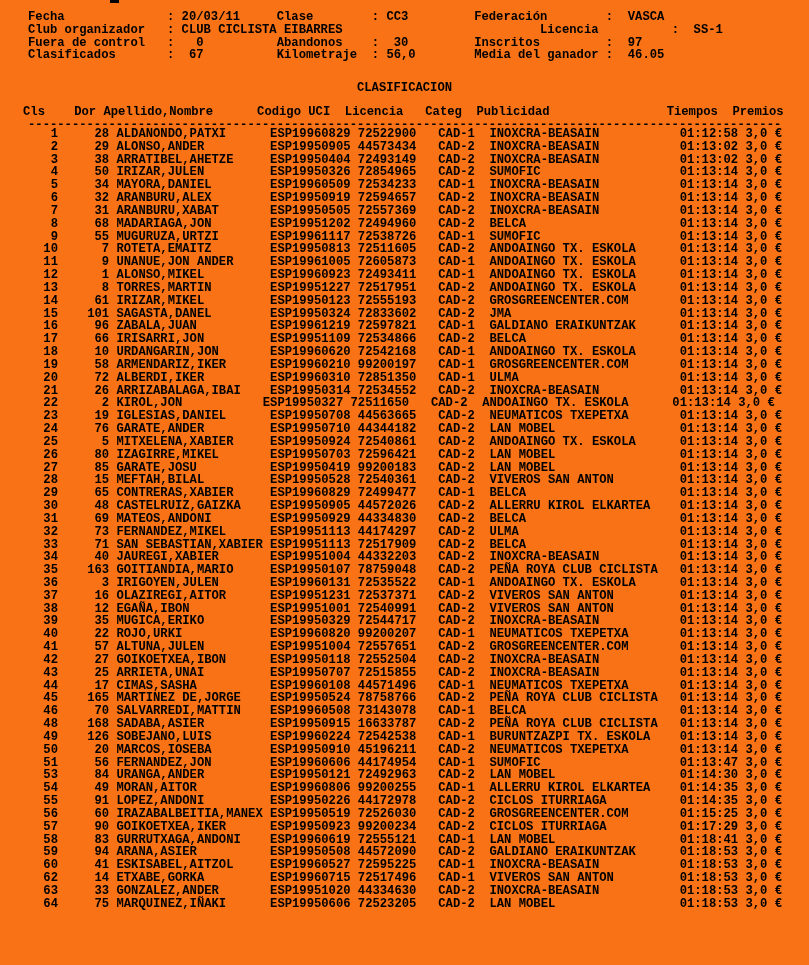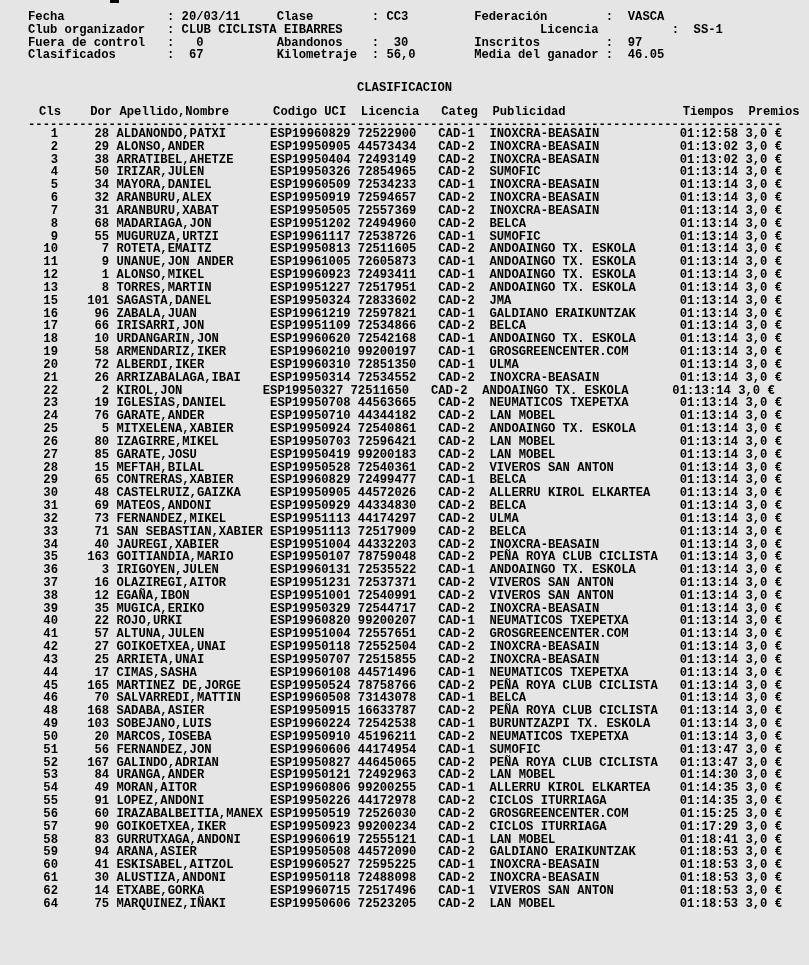--- a/index.html
+++ b/index.html
@@ -1,28 +1,28 @@
 <!DOCTYPE html>
 <html><head>
 <meta charset="utf-8">
 <style>
   html,body{margin:0;padding:0;background:#ffffff;}
   .page{
     position:relative;
     width:809px;height:965px;
-    background:#e5e5e5;color:#000000;
+    background:#f97316;color:#000000;
     font-family:"Liberation Mono","DejaVu Sans Mono",monospace;
     font-size:12.2px;font-weight:bold;line-height:12.83px;
     overflow:hidden;
   }
   .mono{white-space:pre;margin:0;font:inherit;}
   .artifact{position:absolute;left:110px;top:0;width:9px;height:3px;background:#000;}
   #info-block{position:absolute;top:11px;left:28px;}
   #title-line{position:absolute;top:82px;left:0;width:809px;text-align:center;}
-  #table-head{position:absolute;top:106px;left:39px;}
+  #table-head{position:absolute;top:106px;left:23px;}
   #dash-line{position:absolute;top:119px;left:28px;}
   #rows{position:absolute;top:128px;left:36px;}
   .line{white-space:pre;display:block;}
 </style>
 </head>
 <body>
 
 <div class="page">
   <div class="artifact"></div>
   <div id="info-block" class="mono"><div class="line"><span>Fecha              </span><span>: </span><span>20/03/11     </span><span>Clase        </span><span>: </span><span>CC3         </span><span>Federación        </span><span>:  </span><span>VASCA</span></div><div class="line"><span>Club organizador   </span><span>: </span><span>CLUB CICLISTA EIBARRES</span><span>             </span><span>  </span><span>            </span><span>Licencia          </span><span>:  </span><span>SS-1</span></div><div class="line"><span>Fuera de control   </span><span>: </span><span>  0          </span><span>Abandonos    </span><span>: </span><span> 30         </span><span>Inscritos         </span><span>:  </span><span>97</span></div><div class="line"><span>Clasificados       </span><span>: </span><span> 67          </span><span>Kilometraje  </span><span>: </span><span>56,0        </span><span>Media del ganador </span><span>:  </span><span>46.05</span></div></div>
@@ -36,20 +36,21 @@
       <div class="line"><span>  4</span><span>     50</span><span> IRIZAR,JULEN         </span><span>ESP19950326 </span><span>72854965   </span><span>CAD-2  </span><span>SUMOFIC                   </span><span>01:13:14 </span><span>3,0 €</span></div>
       <div class="line"><span>  5</span><span>     34</span><span> MAYORA,DANIEL        </span><span>ESP19960509 </span><span>72534233   </span><span>CAD-1  </span><span>INOXCRA-BEASAIN           </span><span>01:13:14 </span><span>3,0 €</span></div>
       <div class="line"><span>  6</span><span>     32</span><span> ARANBURU,ALEX        </span><span>ESP19950919 </span><span>72594657   </span><span>CAD-2  </span><span>INOXCRA-BEASAIN           </span><span>01:13:14 </span><span>3,0 €</span></div>
       <div class="line"><span>  7</span><span>     31</span><span> ARANBURU,XABAT       </span><span>ESP19950505 </span><span>72557369   </span><span>CAD-2  </span><span>INOXCRA-BEASAIN           </span><span>01:13:14 </span><span>3,0 €</span></div>
       <div class="line"><span>  8</span><span>     68</span><span> MADARIAGA,JON        </span><span>ESP19951202 </span><span>72494960   </span><span>CAD-2  </span><span>BELCA                     </span><span>01:13:14 </span><span>3,0 €</span></div>
       <div class="line"><span>  9</span><span>     55</span><span> MUGURUZA,URTZI       </span><span>ESP19961117 </span><span>72538726   </span><span>CAD-1  </span><span>SUMOFIC                   </span><span>01:13:14 </span><span>3,0 €</span></div>
       <div class="line"><span> 10</span><span>      7</span><span> ROTETA,EMAITZ        </span><span>ESP19950813 </span><span>72511605   </span><span>CAD-2  </span><span>ANDOAINGO TX. ESKOLA      </span><span>01:13:14 </span><span>3,0 €</span></div>
       <div class="line"><span> 11</span><span>      9</span><span> UNANUE,JON ANDER     </span><span>ESP19961005 </span><span>72605873   </span><span>CAD-1  </span><span>ANDOAINGO TX. ESKOLA      </span><span>01:13:14 </span><span>3,0 €</span></div>
       <div class="line"><span> 12</span><span>      1</span><span> ALONSO,MIKEL         </span><span>ESP19960923 </span><span>72493411   </span><span>CAD-1  </span><span>ANDOAINGO TX. ESKOLA      </span><span>01:13:14 </span><span>3,0 €</span></div>
       <div class="line"><span> 13</span><span>      8</span><span> TORRES,MARTIN        </span><span>ESP19951227 </span><span>72517951   </span><span>CAD-2  </span><span>ANDOAINGO TX. ESKOLA      </span><span>01:13:14 </span><span>3,0 €</span></div>
+      <div class="line"><span> 14</span><span>     61</span><span> IRIZAR,MIKEL         </span><span>ESP19950123 </span><span>72555193   </span><span>CAD-2  </span><span>GROSGREENCENTER.COM       </span><span>01:13:14 </span><span>3,0 €</span></div>
       <div class="line"><span> 15</span><span>    101</span><span> SAGASTA,DANEL        </span><span>ESP19950324 </span><span>72833602   </span><span>CAD-2  </span><span>JMA                       </span><span>01:13:14 </span><span>3,0 €</span></div>
       <div class="line"><span> 16</span><span>     96</span><span> ZABALA,JUAN          </span><span>ESP19961219 </span><span>72597821   </span><span>CAD-1  </span><span>GALDIANO ERAIKUNTZAK      </span><span>01:13:14 </span><span>3,0 €</span></div>
       <div class="line"><span> 17</span><span>     66</span><span> IRISARRI,JON         </span><span>ESP19951109 </span><span>72534866   </span><span>CAD-2  </span><span>BELCA                     </span><span>01:13:14 </span><span>3,0 €</span></div>
       <div class="line"><span> 18</span><span>     10</span><span> URDANGARIN,JON       </span><span>ESP19960620 </span><span>72542168   </span><span>CAD-1  </span><span>ANDOAINGO TX. ESKOLA      </span><span>01:13:14 </span><span>3,0 €</span></div>
       <div class="line"><span> 19</span><span>     58</span><span> ARMENDARIZ,IKER      </span><span>ESP19960210 </span><span>99200197   </span><span>CAD-1  </span><span>GROSGREENCENTER.COM       </span><span>01:13:14 </span><span>3,0 €</span></div>
       <div class="line"><span> 20</span><span>     72</span><span> ALBERDI,IKER         </span><span>ESP19960310 </span><span>72851350   </span><span>CAD-1  </span><span>ULMA                      </span><span>01:13:14 </span><span>3,0 €</span></div>
       <div class="line"><span> 21</span><span>     26</span><span> ARRIZABALAGA,IBAI    </span><span>ESP19950314 </span><span>72534552   </span><span>CAD-2  </span><span>INOXCRA-BEASAIN           </span><span>01:13:14 </span><span>3,0 €</span></div>
       <div class="line"><span> 22</span><span>      2</span><span> KIROL,JON           </span><span>ESP19950327 </span><span>72511650   </span><span>CAD-2  </span><span>ANDOAINGO TX. ESKOLA      </span><span>01:13:14 </span><span>3,0 €</span></div>
       <div class="line"><span> 23</span><span>     19</span><span> IGLESIAS,DANIEL      </span><span>ESP19950708 </span><span>44563665   </span><span>CAD-2  </span><span>NEUMATICOS TXEPETXA       </span><span>01:13:14 </span><span>3,0 €</span></div>
       <div class="line"><span> 24</span><span>     76</span><span> GARATE,ANDER         </span><span>ESP19950710 </span><span>44344182   </span><span>CAD-2  </span><span>LAN MOBEL                 </span><span>01:13:14 </span><span>3,0 €</span></div>
@@ -63,35 +64,34 @@
       <div class="line"><span> 32</span><span>     73</span><span> FERNANDEZ,MIKEL      </span><span>ESP19951113 </span><span>44174297   </span><span>CAD-2  </span><span>ULMA                      </span><span>01:13:14 </span><span>3,0 €</span></div>
       <div class="line"><span> 33</span><span>     71</span><span> SAN SEBASTIAN,XABIER </span><span>ESP19951113 </span><span>72517909   </span><span>CAD-2  </span><span>BELCA                     </span><span>01:13:14 </span><span>3,0 €</span></div>
       <div class="line"><span> 34</span><span>     40</span><span> JAUREGI,XABIER       </span><span>ESP19951004 </span><span>44332203   </span><span>CAD-2  </span><span>INOXCRA-BEASAIN           </span><span>01:13:14 </span><span>3,0 €</span></div>
       <div class="line"><span> 35</span><span>    163</span><span> GOITIANDIA,MARIO     </span><span>ESP19950107 </span><span>78759048   </span><span>CAD-2  </span><span>PEÑA ROYA CLUB CICLISTA   </span><span>01:13:14 </span><span>3,0 €</span></div>
       <div class="line"><span> 36</span><span>      3</span><span> IRIGOYEN,JULEN       </span><span>ESP19960131 </span><span>72535522   </span><span>CAD-1  </span><span>ANDOAINGO TX. ESKOLA      </span><span>01:13:14 </span><span>3,0 €</span></div>
       <div class="line"><span> 37</span><span>     16</span><span> OLAZIREGI,AITOR      </span><span>ESP19951231 </span><span>72537371   </span><span>CAD-2  </span><span>VIVEROS SAN ANTON         </span><span>01:13:14 </span><span>3,0 €</span></div>
       <div class="line"><span> 38</span><span>     12</span><span> EGAÑA,IBON           </span><span>ESP19951001 </span><span>72540991   </span><span>CAD-2  </span><span>VIVEROS SAN ANTON         </span><span>01:13:14 </span><span>3,0 €</span></div>
       <div class="line"><span> 39</span><span>     35</span><span> MUGICA,ERIKO         </span><span>ESP19950329 </span><span>72544717   </span><span>CAD-2  </span><span>INOXCRA-BEASAIN           </span><span>01:13:14 </span><span>3,0 €</span></div>
       <div class="line"><span> 40</span><span>     22</span><span> ROJO,URKI            </span><span>ESP19960820 </span><span>99200207   </span><span>CAD-1  </span><span>NEUMATICOS TXEPETXA       </span><span>01:13:14 </span><span>3,0 €</span></div>
       <div class="line"><span> 41</span><span>     57</span><span> ALTUNA,JULEN         </span><span>ESP19951004 </span><span>72557651   </span><span>CAD-2  </span><span>GROSGREENCENTER.COM       </span><span>01:13:14 </span><span>3,0 €</span></div>
-      <div class="line"><span> 42</span><span>     27</span><span> GOIKOETXEA,UNAI      </span><span>ESP19950118 </span><span>72552504   </span><span>CAD-2  </span><span>INOXCRA-BEASAIN           </span><span>01:13:14 </span><span>3,0 €</span></div>
+      <div class="line"><span> 42</span><span>     27</span><span> GOIKOETXEA,IBON      </span><span>ESP19950118 </span><span>72552504   </span><span>CAD-2  </span><span>INOXCRA-BEASAIN           </span><span>01:13:14 </span><span>3,0 €</span></div>
       <div class="line"><span> 43</span><span>     25</span><span> ARRIETA,UNAI         </span><span>ESP19950707 </span><span>72515855   </span><span>CAD-2  </span><span>INOXCRA-BEASAIN           </span><span>01:13:14 </span><span>3,0 €</span></div>
       <div class="line"><span> 44</span><span>     17</span><span> CIMAS,SASHA          </span><span>ESP19960108 </span><span>44571496   </span><span>CAD-1  </span><span>NEUMATICOS TXEPETXA       </span><span>01:13:14 </span><span>3,0 €</span></div>
       <div class="line"><span> 45</span><span>    165</span><span> MARTINEZ DE,JORGE    </span><span>ESP19950524 </span><span>78758766   </span><span>CAD-2  </span><span>PEÑA ROYA CLUB CICLISTA   </span><span>01:13:14 </span><span>3,0 €</span></div>
       <div class="line"><span> 46</span><span>     70</span><span> SALVARREDI,MATTIN    </span><span>ESP19960508 </span><span>73143078   </span><span>CAD-1  </span><span>BELCA                     </span><span>01:13:14 </span><span>3,0 €</span></div>
       <div class="line"><span> 48</span><span>    168</span><span> SADABA,ASIER         </span><span>ESP19950915 </span><span>16633787   </span><span>CAD-2  </span><span>PEÑA ROYA CLUB CICLISTA   </span><span>01:13:14 </span><span>3,0 €</span></div>
-      <div class="line"><span> 49</span><span>    103</span><span> SOBEJANO,LUIS        </span><span>ESP19960224 </span><span>72542538   </span><span>CAD-1  </span><span>BURUNTZAZPI TX. ESKOLA    </span><span>01:13:14 </span><span>3,0 €</span></div>
+      <div class="line"><span> 49</span><span>    126</span><span> SOBEJANO,LUIS        </span><span>ESP19960224 </span><span>72542538   </span><span>CAD-1  </span><span>BURUNTZAZPI TX. ESKOLA    </span><span>01:13:14 </span><span>3,0 €</span></div>
       <div class="line"><span> 50</span><span>     20</span><span> MARCOS,IOSEBA        </span><span>ESP19950910 </span><span>45196211   </span><span>CAD-2  </span><span>NEUMATICOS TXEPETXA       </span><span>01:13:14 </span><span>3,0 €</span></div>
       <div class="line"><span> 51</span><span>     56</span><span> FERNANDEZ,JON        </span><span>ESP19960606 </span><span>44174954   </span><span>CAD-1  </span><span>SUMOFIC                   </span><span>01:13:47 </span><span>3,0 €</span></div>
-      <div class="line"><span> 52</span><span>    167</span><span> GALINDO,ADRIAN       </span><span>ESP19950827 </span><span>44645065   </span><span>CAD-2  </span><span>PEÑA ROYA CLUB CICLISTA   </span><span>01:13:47 </span><span>3,0 €</span></div>
       <div class="line"><span> 53</span><span>     84</span><span> URANGA,ANDER         </span><span>ESP19950121 </span><span>72492963   </span><span>CAD-2  </span><span>LAN MOBEL                 </span><span>01:14:30 </span><span>3,0 €</span></div>
       <div class="line"><span> 54</span><span>     49</span><span> MORAN,AITOR          </span><span>ESP19960806 </span><span>99200255   </span><span>CAD-1  </span><span>ALLERRU KIROL ELKARTEA    </span><span>01:14:35 </span><span>3,0 €</span></div>
       <div class="line"><span> 55</span><span>     91</span><span> LOPEZ,ANDONI         </span><span>ESP19950226 </span><span>44172978   </span><span>CAD-2  </span><span>CICLOS ITURRIAGA          </span><span>01:14:35 </span><span>3,0 €</span></div>
       <div class="line"><span> 56</span><span>     60</span><span> IRAZABALBEITIA,MANEX </span><span>ESP19950519 </span><span>72526030   </span><span>CAD-2  </span><span>GROSGREENCENTER.COM       </span><span>01:15:25 </span><span>3,0 €</span></div>
       <div class="line"><span> 57</span><span>     90</span><span> GOIKOETXEA,IKER      </span><span>ESP19950923 </span><span>99200234   </span><span>CAD-2  </span><span>CICLOS ITURRIAGA          </span><span>01:17:29 </span><span>3,0 €</span></div>
       <div class="line"><span> 58</span><span>     83</span><span> GURRUTXAGA,ANDONI    </span><span>ESP19960619 </span><span>72555121   </span><span>CAD-1  </span><span>LAN MOBEL                 </span><span>01:18:41 </span><span>3,0 €</span></div>
       <div class="line"><span> 59</span><span>     94</span><span> ARANA,ASIER          </span><span>ESP19950508 </span><span>44572090   </span><span>CAD-2  </span><span>GALDIANO ERAIKUNTZAK      </span><span>01:18:53 </span><span>3,0 €</span></div>
       <div class="line"><span> 60</span><span>     41</span><span> ESKISABEL,AITZOL     </span><span>ESP19960527 </span><span>72595225   </span><span>CAD-1  </span><span>INOXCRA-BEASAIN           </span><span>01:18:53 </span><span>3,0 €</span></div>
-      <div class="line"><span> 61</span><span>     30</span><span> ALUSTIZA,ANDONI      </span><span>ESP19950118 </span><span>72488098   </span><span>CAD-2  </span><span>INOXCRA-BEASAIN           </span><span>01:18:53 </span><span>3,0 €</span></div>
       <div class="line"><span> 62</span><span>     14</span><span> ETXABE,GORKA         </span><span>ESP19960715 </span><span>72517496   </span><span>CAD-1  </span><span>VIVEROS SAN ANTON         </span><span>01:18:53 </span><span>3,0 €</span></div>
+      <div class="line"><span> 63</span><span>     33</span><span> GONZALEZ,ANDER       </span><span>ESP19951020 </span><span>44334630   </span><span>CAD-2  </span><span>INOXCRA-BEASAIN           </span><span>01:18:53 </span><span>3,0 €</span></div>
       <div class="line"><span> 64</span><span>     75</span><span> MARQUINEZ,IÑAKI      </span><span>ESP19950606 </span><span>72523205   </span><span>CAD-2  </span><span>LAN MOBEL                 </span><span>01:18:53 </span><span>3,0 €</span></div>
     </div>
 </div>
 
 </body></html>

